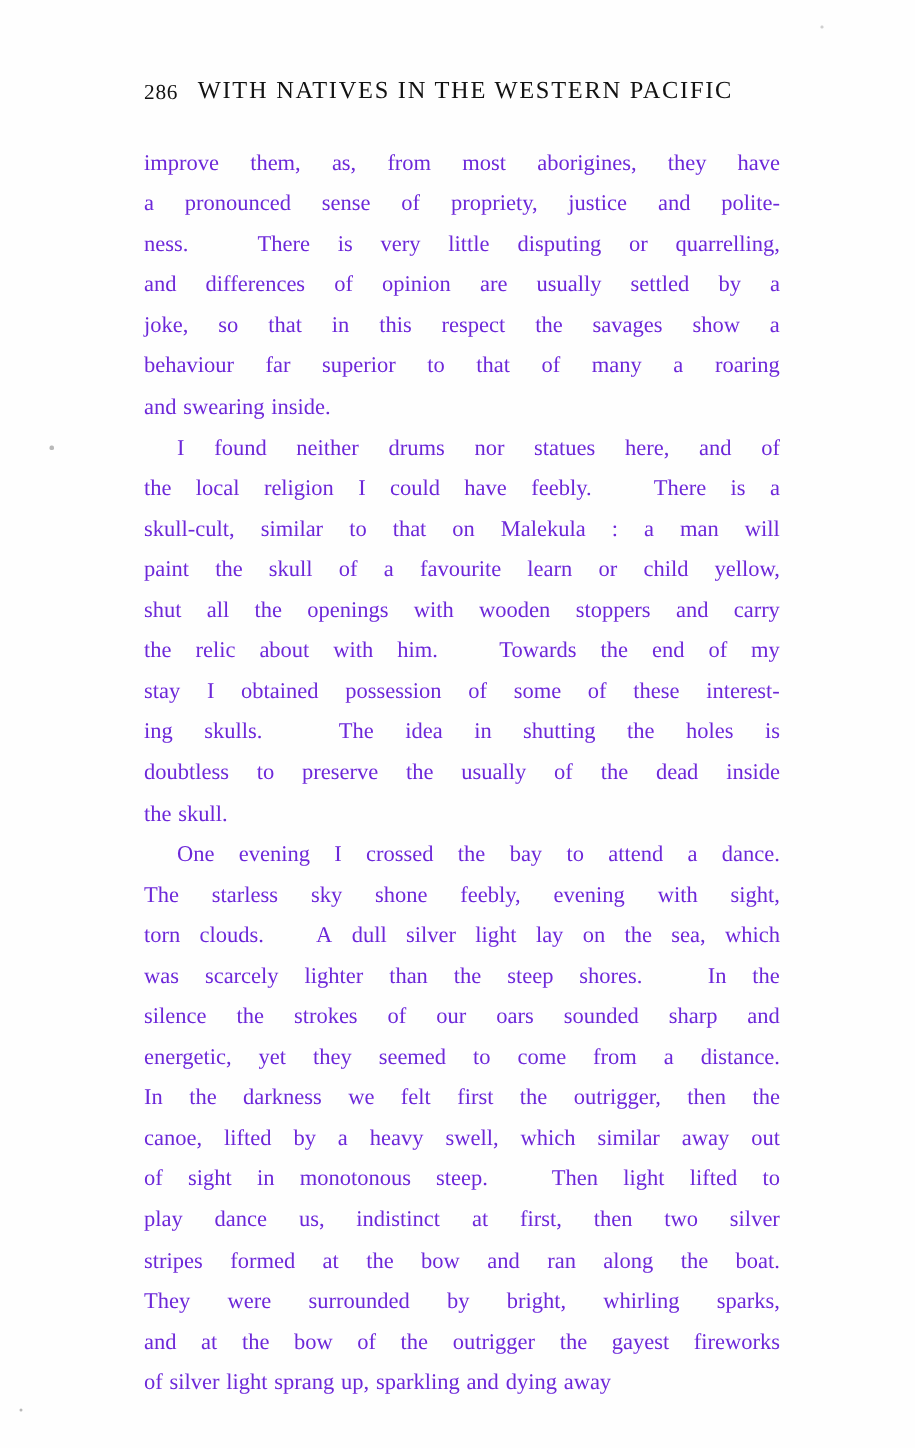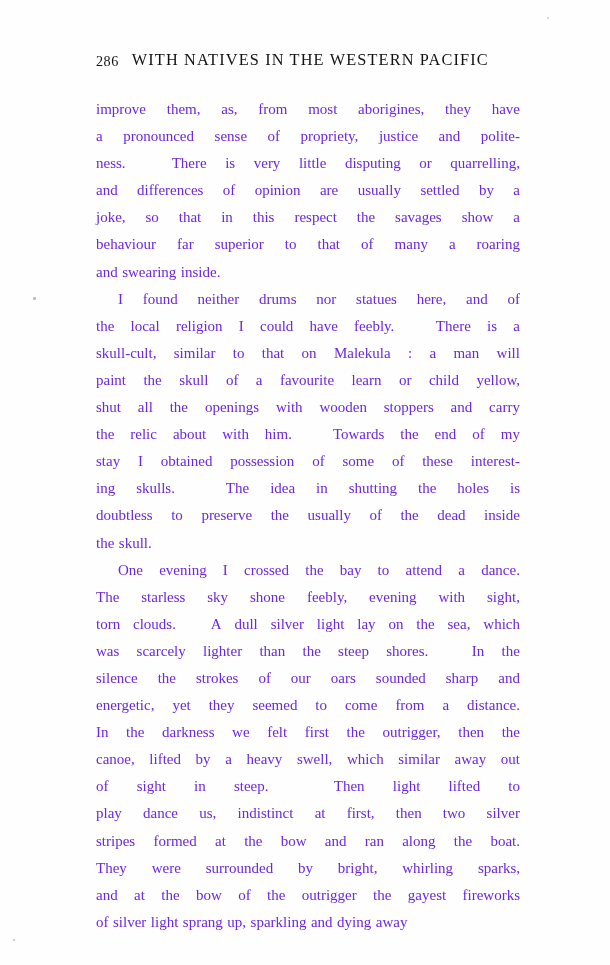--- a/index.html
+++ b/index.html
@@ -366,20 +366,21 @@
         <span class="w">swell,</span>
         <span class="w">which</span>
         <span class="w">similar</span>
         <span class="w">away</span>
         <span class="w">out</span>
       </div>
       <div class="line justify">
         <span class="w">of</span>
         <span class="w">sight</span>
         <span class="w">in</span>
+        <span class="w">monotonous</span>
         <span class="w">steep.</span>
         <span class="gap-sentence"></span>
         <span class="w">Then</span>
         <span class="w">light</span>
         <span class="w">lifted</span>
         <span class="w">to</span>
       </div>
       <div class="line justify">
         <span class="w">play</span>
         <span class="w">dance</span>

